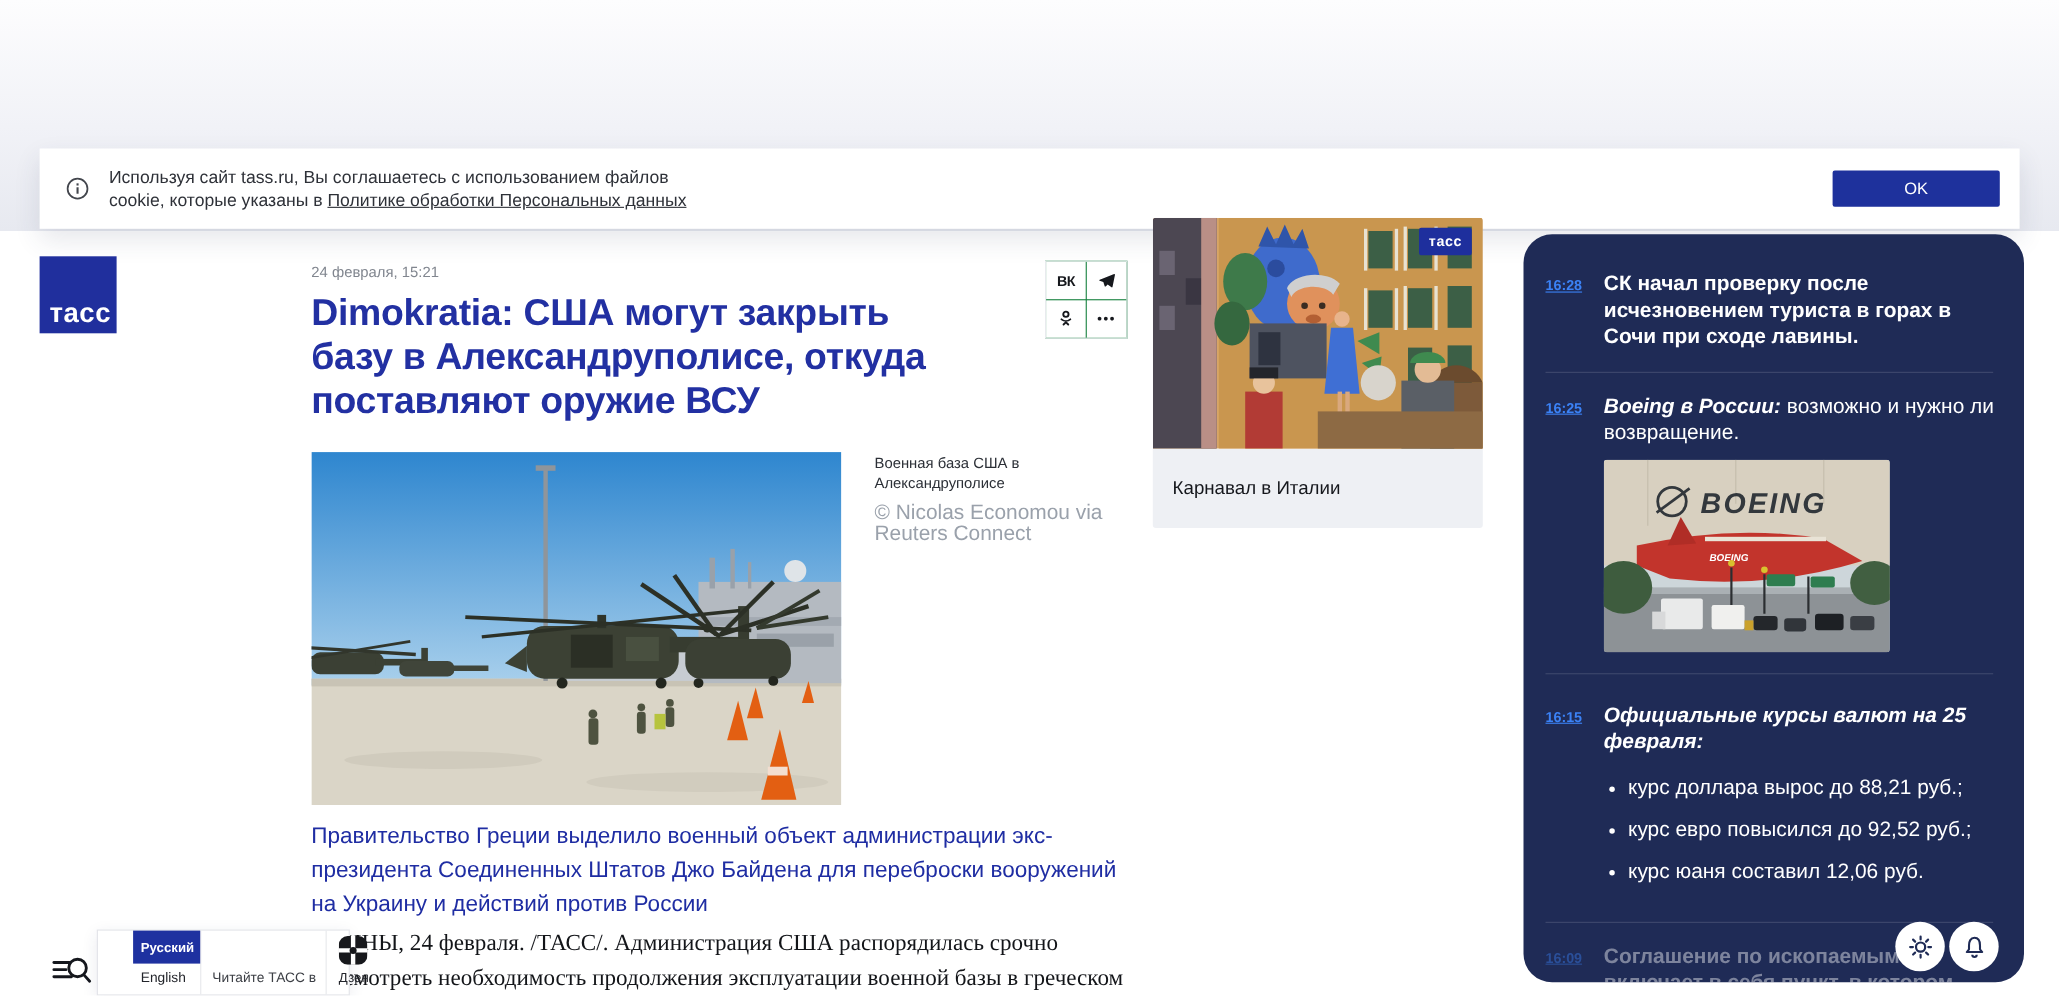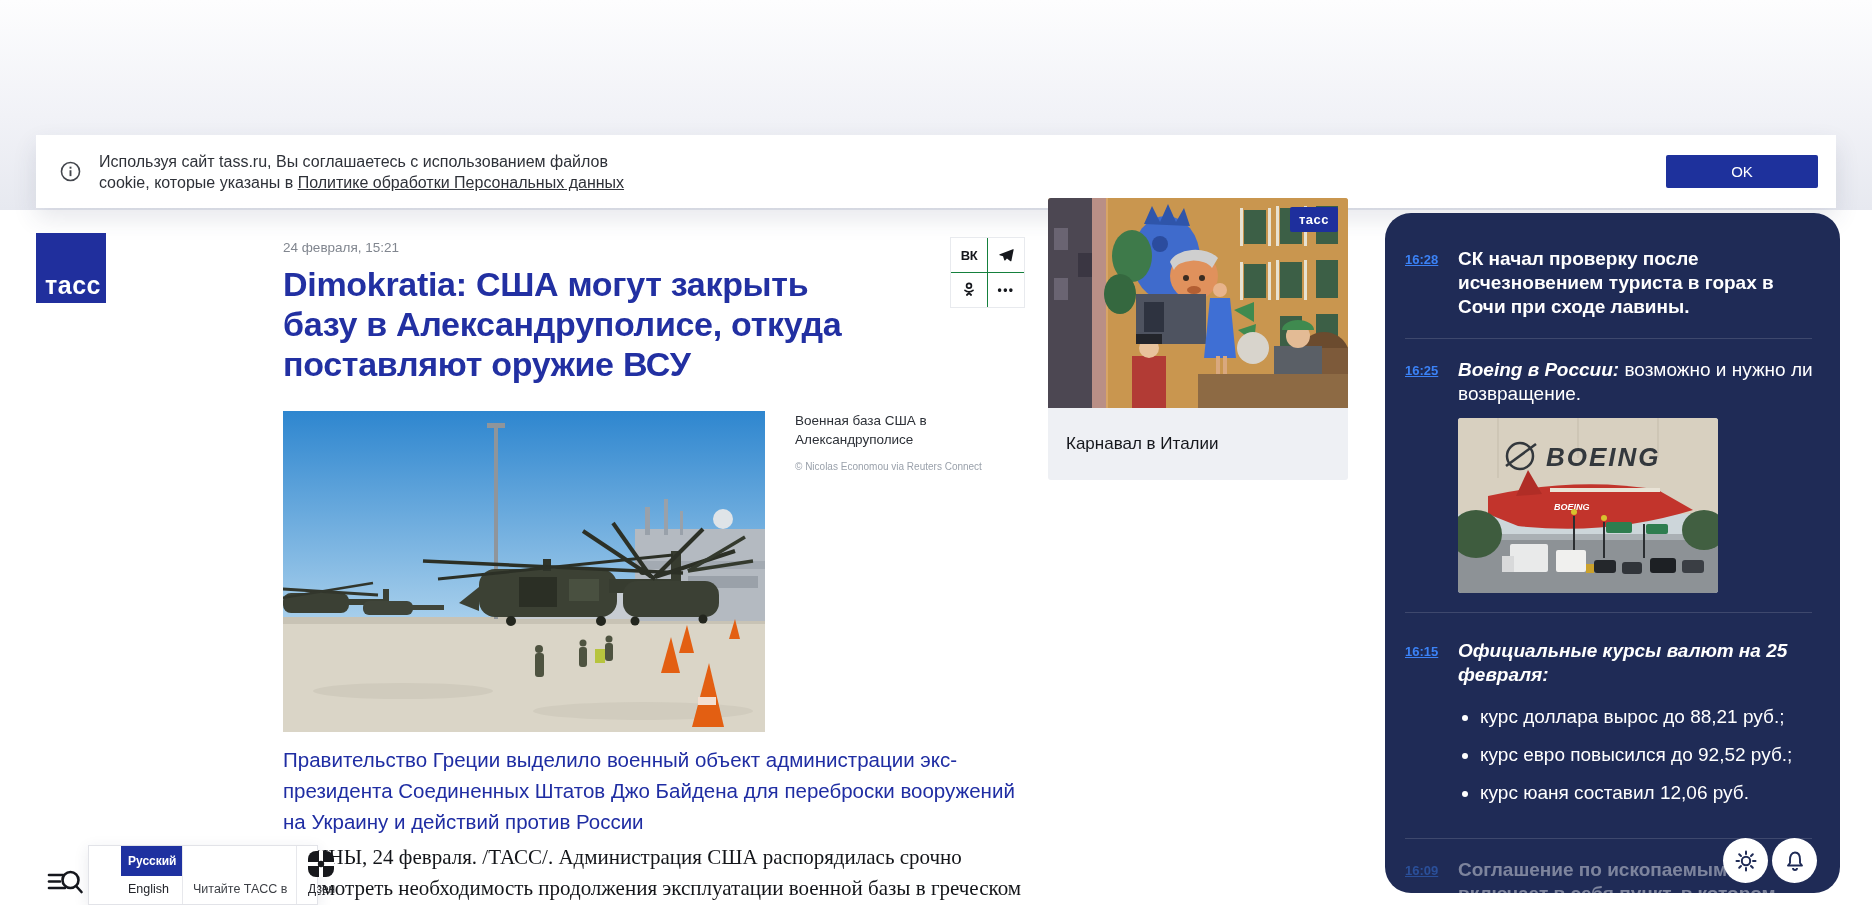--- a/index.html
+++ b/index.html
@@ -31,21 +31,21 @@
   .share{position:absolute;left:950px;top:237px;display:grid;
     grid-template-columns:36px 36px;grid-template-rows:34px 34px;gap:1px;
     background:#15803d;border:1px solid #e8eaee;}
   .share .cell{background:#fff;display:flex;align-items:center;justify-content:center;cursor:pointer;}
   .vk-txt{font-size:13px;font-weight:700;color:#16181d;letter-spacing:-.5px;}
   .dots{font-size:12px;letter-spacing:1.5px;color:#16181d;font-weight:700;}
 
   .photo{position:absolute;left:283px;top:411px;width:482px;height:321px;overflow:hidden;}
   .caption{position:absolute;left:795px;top:411px;width:250px;}
   .cap-t{font-size:13.5px;line-height:19px;color:#2c3037;}
-  .cap-c{margin-top:8px;font-size:10px;line-height:19px;color:#9aa1ab;}
+  .cap-c{margin-top:8px;font-size:19px;line-height:19px;color:#9aa1ab;}
 
   .lead{position:absolute;left:283px;top:744px;width:760px;
     font-size:20.5px;line-height:31px;color:#1f2da3;}
   .bodytext{position:absolute;left:283px;top:842px;width:780px;
     font-family:"Liberation Serif",serif;font-size:21px;line-height:31px;color:#131519;}
 
   
   .related{position:absolute;left:1048px;top:198px;width:300px;cursor:pointer;}
   .related-media{width:300px;height:210px;position:relative;overflow:hidden;border-radius:3px 3px 0 0;}
   .watermark{position:absolute;right:10px;top:9px;width:48px;height:25px;background:#1e2f9d;

